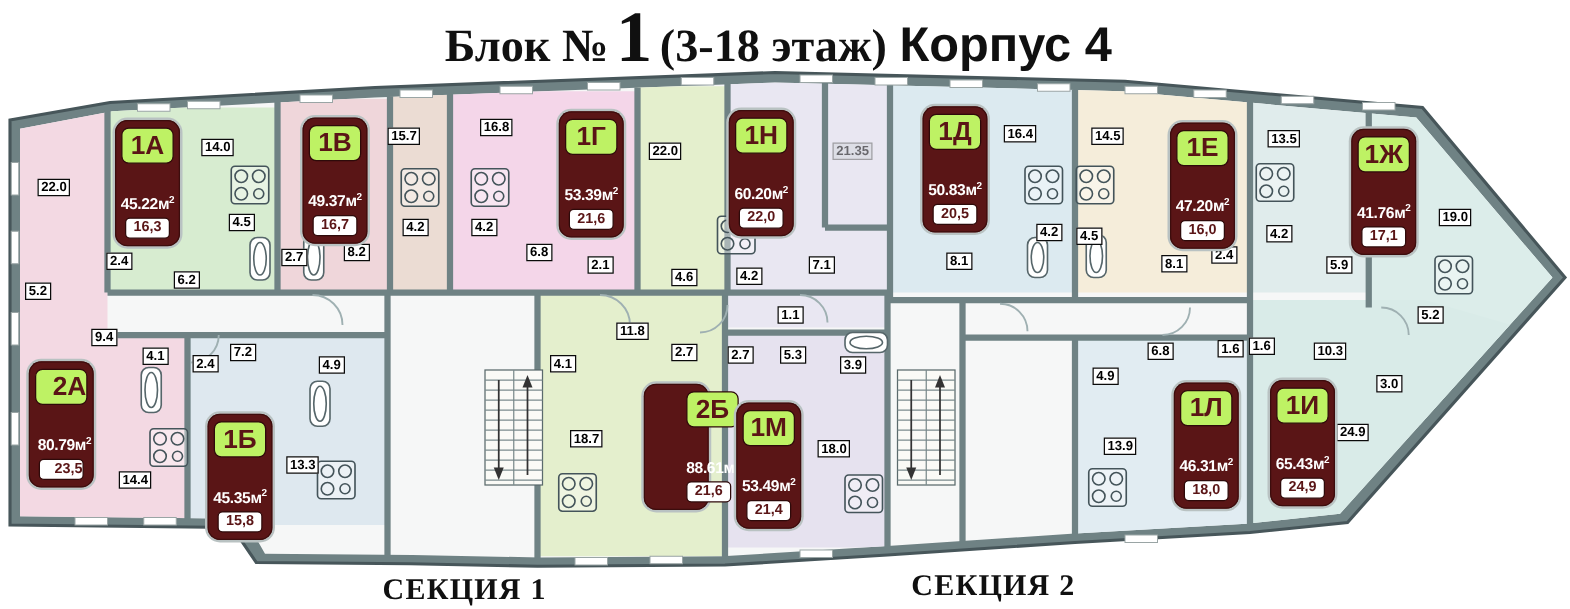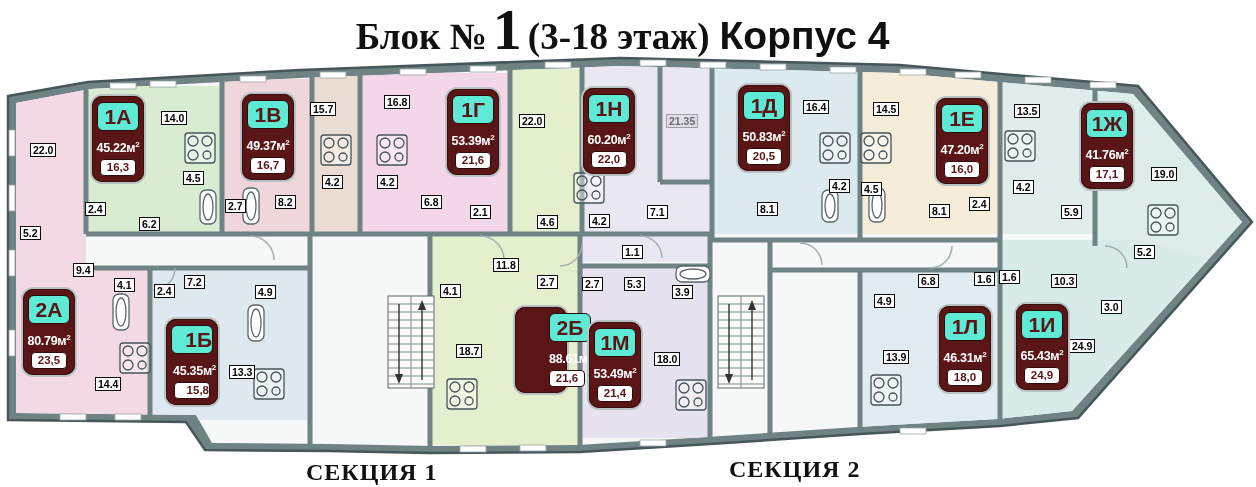--- a/index.html
+++ b/index.html
@@ -14,22 +14,22 @@
   .t-korpus{font-family:"Liberation Sans",sans-serif;font-weight:bold;font-size:39px;}
   
   .section-label{position:absolute;font-family:"Liberation Serif",serif;font-weight:bold;
                  font-size:24px;letter-spacing:1px;color:#101010;}
   .s1{left:306px;top:459px;}
   .s2{left:729px;top:456px;}
   
   .badge{position:absolute;width:52px;background:#5a1516;border-radius:10px;
          box-shadow:0 0 0 2px #b9c2c2, inset 0 0 0 1px #3c0d0d;
          text-align:center;padding:6px 2px 6px;box-sizing:border-box;z-index:5;}
-  .badge .lbl{background:#5eead4;color:#5a1516;font-weight:bold;font-size:21px;line-height:27px;
-              border-radius:6px;width:40px;margin:0 auto 9px;border:1px solid #2e0a0a;}
+  .badge .lbl{background:#bef264;color:#5a1516;font-weight:bold;font-size:21px;line-height:27px;
+              border-radius:6px;width:40px;margin:0 auto 24px;border:1px solid #2e0a0a;}
   .badge .area{color:#ffffff;font-weight:bold;font-size:12.5px;letter-spacing:-0.3px;white-space:nowrap;}
   .badge .area sup{font-size:8px;}
   .badge .living{background:#ffffff;color:#5a1516;font-weight:bold;font-size:11.5px;line-height:15px;
                  border-radius:4px;width:34px;margin:4px auto 0;border:1px solid #2e0a0a;}
   
   .room-label{position:absolute;background:#ffffff;border:1.5px solid #0a0a0a;color:#000;
               font-size:10.5px;line-height:12px;font-weight:bold;padding:0 2px;white-space:nowrap;z-index:4;}
   .room-label.faint{opacity:.55;background:#d4d7dd;border-color:#666;}
   svg{position:absolute;left:0;top:0;}
 </style>
@@ -285,26 +285,26 @@
       <div class="badge" style="left: 936px; top: 98px;">
         <div class="lbl">1Е</div>
         <div class="area">47.20м<sup>2</sup></div>
         <div class="living">16,0</div>
       </div>
       <div class="badge" style="left: 1081px; top: 103px;">
         <div class="lbl">1Ж</div>
         <div class="area">41.76м<sup>2</sup></div>
         <div class="living">17,1</div>
       </div>
-      <div class="badge" style="left: 23px; top: 289px;">
+      <div class="badge" style="left: 23px; top: 289px; text-align: right;">
         <div class="lbl">2А</div>
         <div class="area">80.79м<sup>2</sup></div>
         <div class="living">23,5</div>
       </div>
-      <div class="badge" style="left: 166px; top: 319px; text-align: right;">
+      <div class="badge" style="left: 166px; top: 331px;">
         <div class="lbl">1Б</div>
         <div class="area">45.35м<sup>2</sup></div>
         <div class="living">15,8</div>
       </div>
       <div class="badge" style="left: 515px; top: 307px; padding-left: 34px;">
         <div class="lbl">2Б</div>
         <div class="area">88.61м<sup>2</sup></div>
         <div class="living">21,6</div>
       </div>
       <div class="badge" style="left: 589px; top: 322px;">

